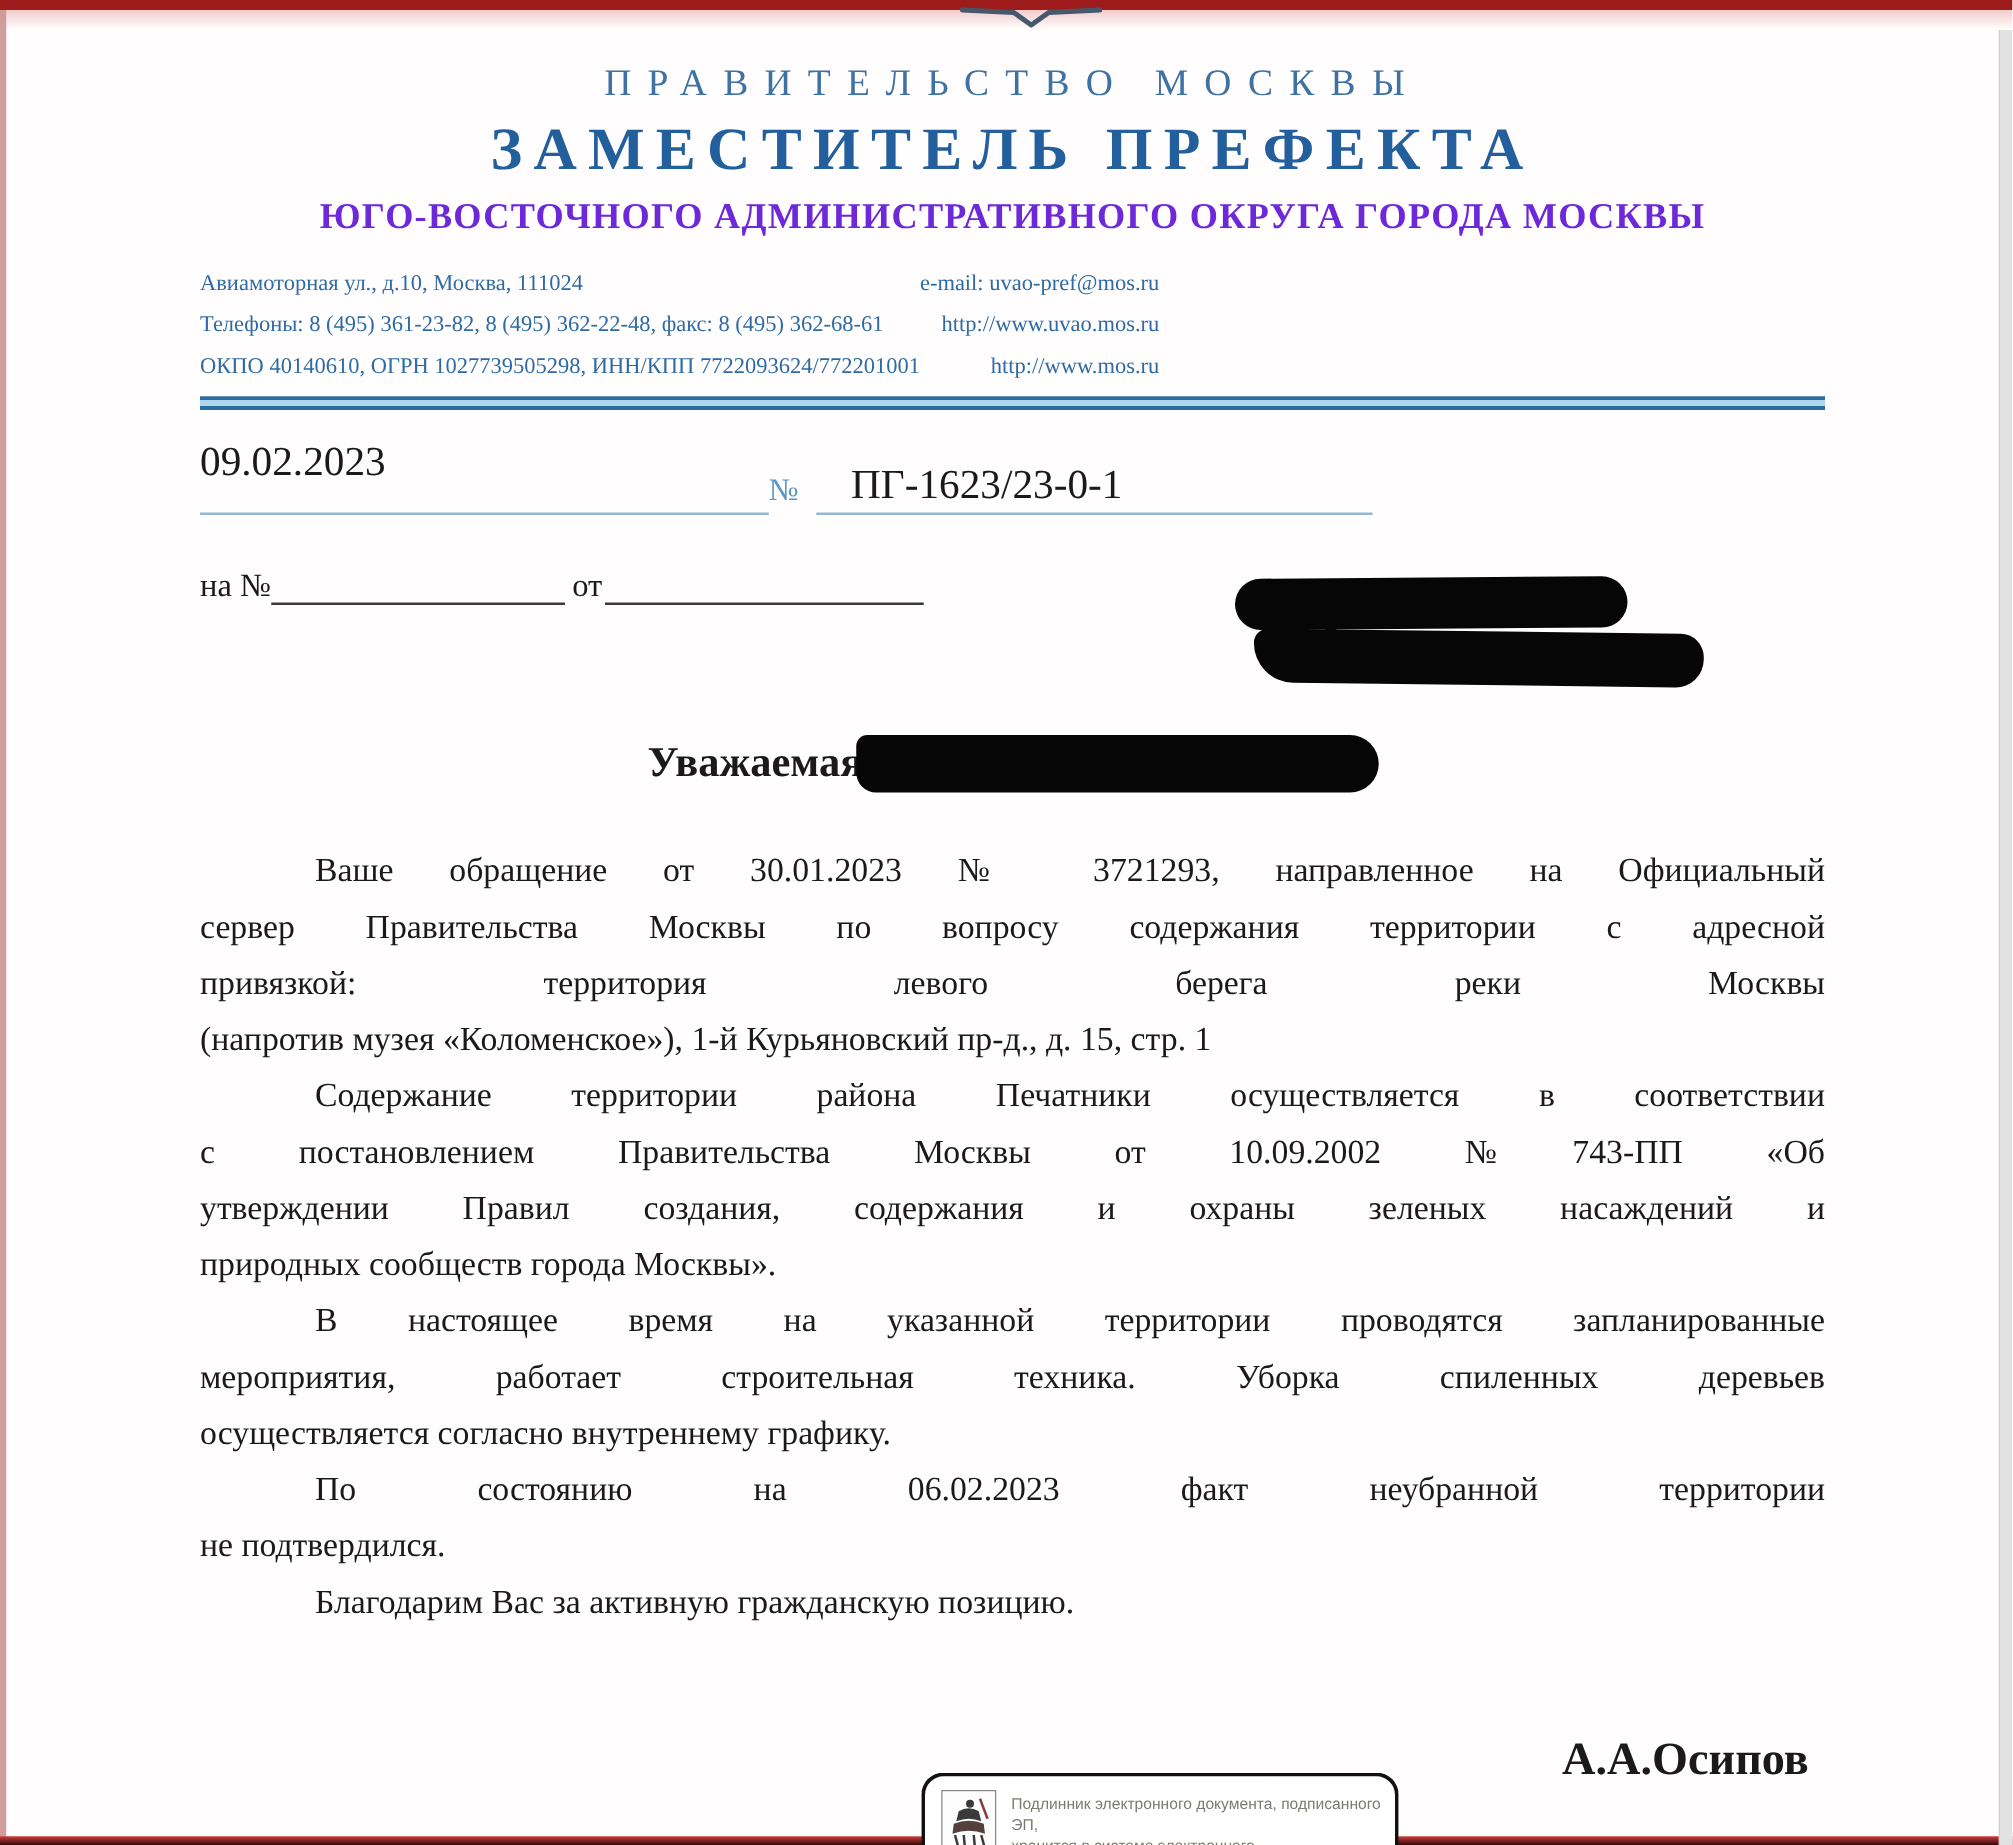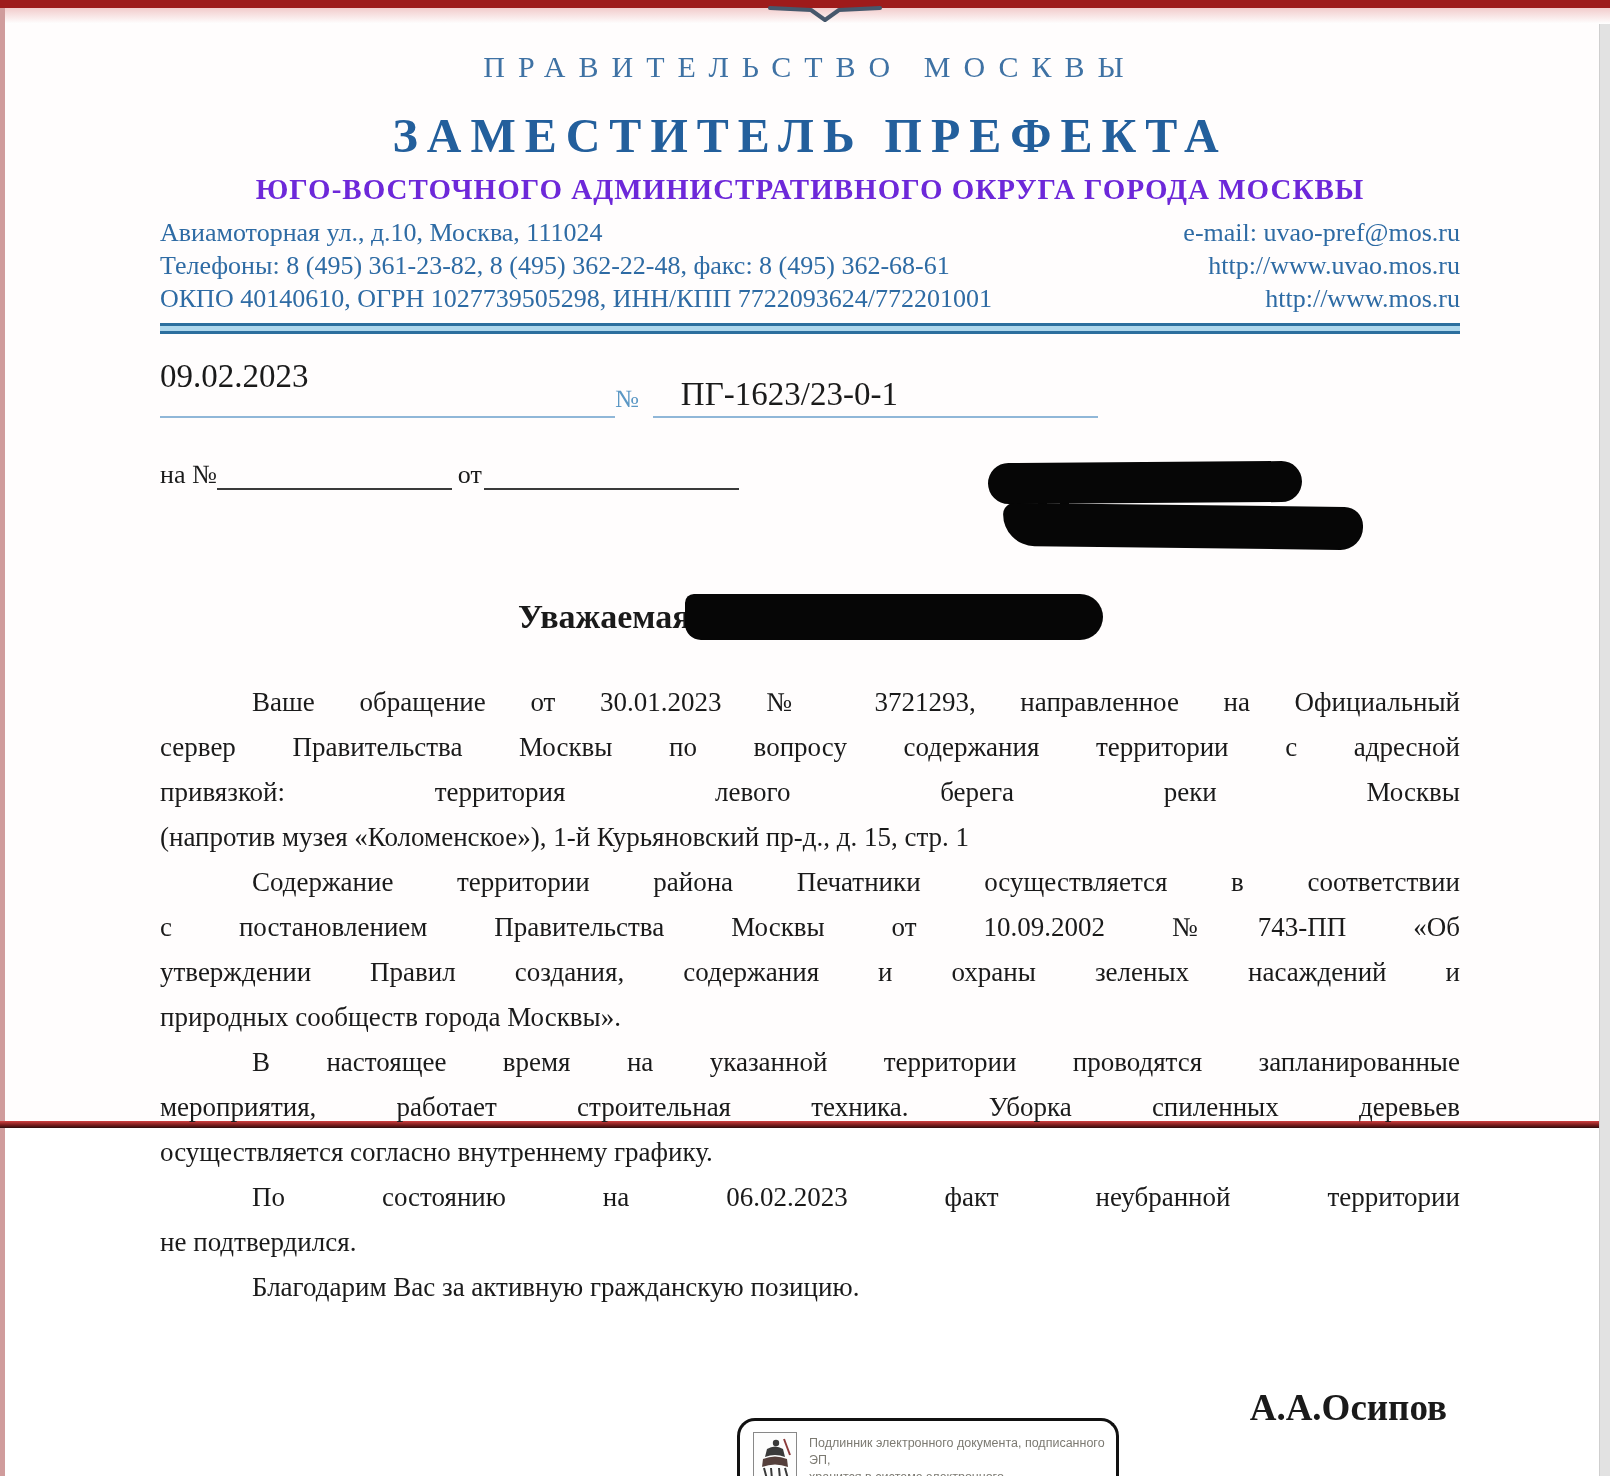--- a/index.html
+++ b/index.html
@@ -1,43 +1,43 @@
 <!DOCTYPE html>
 <html><head>
 <meta charset="utf-8">
 <style>
   * { margin:0; padding:0; box-sizing:border-box; }
   html,body { width:1610px; height:1476px; overflow:hidden; background:#fff; }
   body { font-family:"Liberation Serif", serif; color:#1a1a1a; position:relative; }
 
-  .page { position:relative; width:1610px; height:1128px; background:#fffdfd; }
+  .page { position:relative; width:1610px; height:1476px; background:#fffdfd; }
 
   
   .edge-top { position:absolute; left:0; top:0; width:100%; height:8px; background:#9e1b1b; }
   .edge-top-fade { position:absolute; left:0; top:8px; width:100%; height:16px;
                    background:linear-gradient(#f2cccc, #ffffff); }
   .edge-left { position:absolute; left:0; top:8px; width:5px; height:1468px; background:#d09c9c; }
   .edge-bottom { position:absolute; left:0; bottom:0; width:100%; height:7px;
                  background:linear-gradient(#d04040, #7c1d1d 55%, #2e0c0c); }
   .edge-right { position:absolute; right:0; top:24px; width:11px; height:1452px;
                 background:#e2e2e2; border-left:1px solid #cfcfcf; }
   .chevron { position:absolute; left:768px; top:3px; }
 
   .content { position:absolute; left:160px; top:24px; width:1300px; }
 
   
   .org1 { margin-top:26px; text-align:center; color:#3f72a4; font-size:30px;
           letter-spacing:13px; }
-  .title { margin-top:24px; text-align:center; color:#235f9c; font-size:48px;
+  .title { margin-top:8px; text-align:center; color:#235f9c; font-size:48px;
            font-weight:bold; letter-spacing:9px;font-family:Liberation Serif, serif; }
   .org2 { margin-top:10px; text-align:center; color:#6d28d9; font-size:29px;
           font-weight:bold; letter-spacing:1px; }
 
-  .contacts { margin-top:10px; display:flex; justify-content:space-between;
-              color:#2e6ba4; font-size:26px; line-height:33px; }
+  .contacts { margin-top:20px; display:flex; 
+              color:#2e6ba4; font-size:18px; line-height:33px; }
   .contacts .right { text-align:right; }
 
   .rule { margin-top:8px; height:11px;
           background:linear-gradient(#2c6f9e 0 3px, #aed7ec 3px 8px, #2c6f9e 8px 11px); }
 
   
   .ref-row { margin-top:24px; display:flex; align-items:flex-end; font-size:33px; }
   .ref-date { display:inline-block; width:455px; border-bottom:2px solid #90b7d8;
               padding-bottom:21px; }
   .ref-no-sign { color:#5b97c4; font-size:25px; padding:0 14px 5px 0; }

